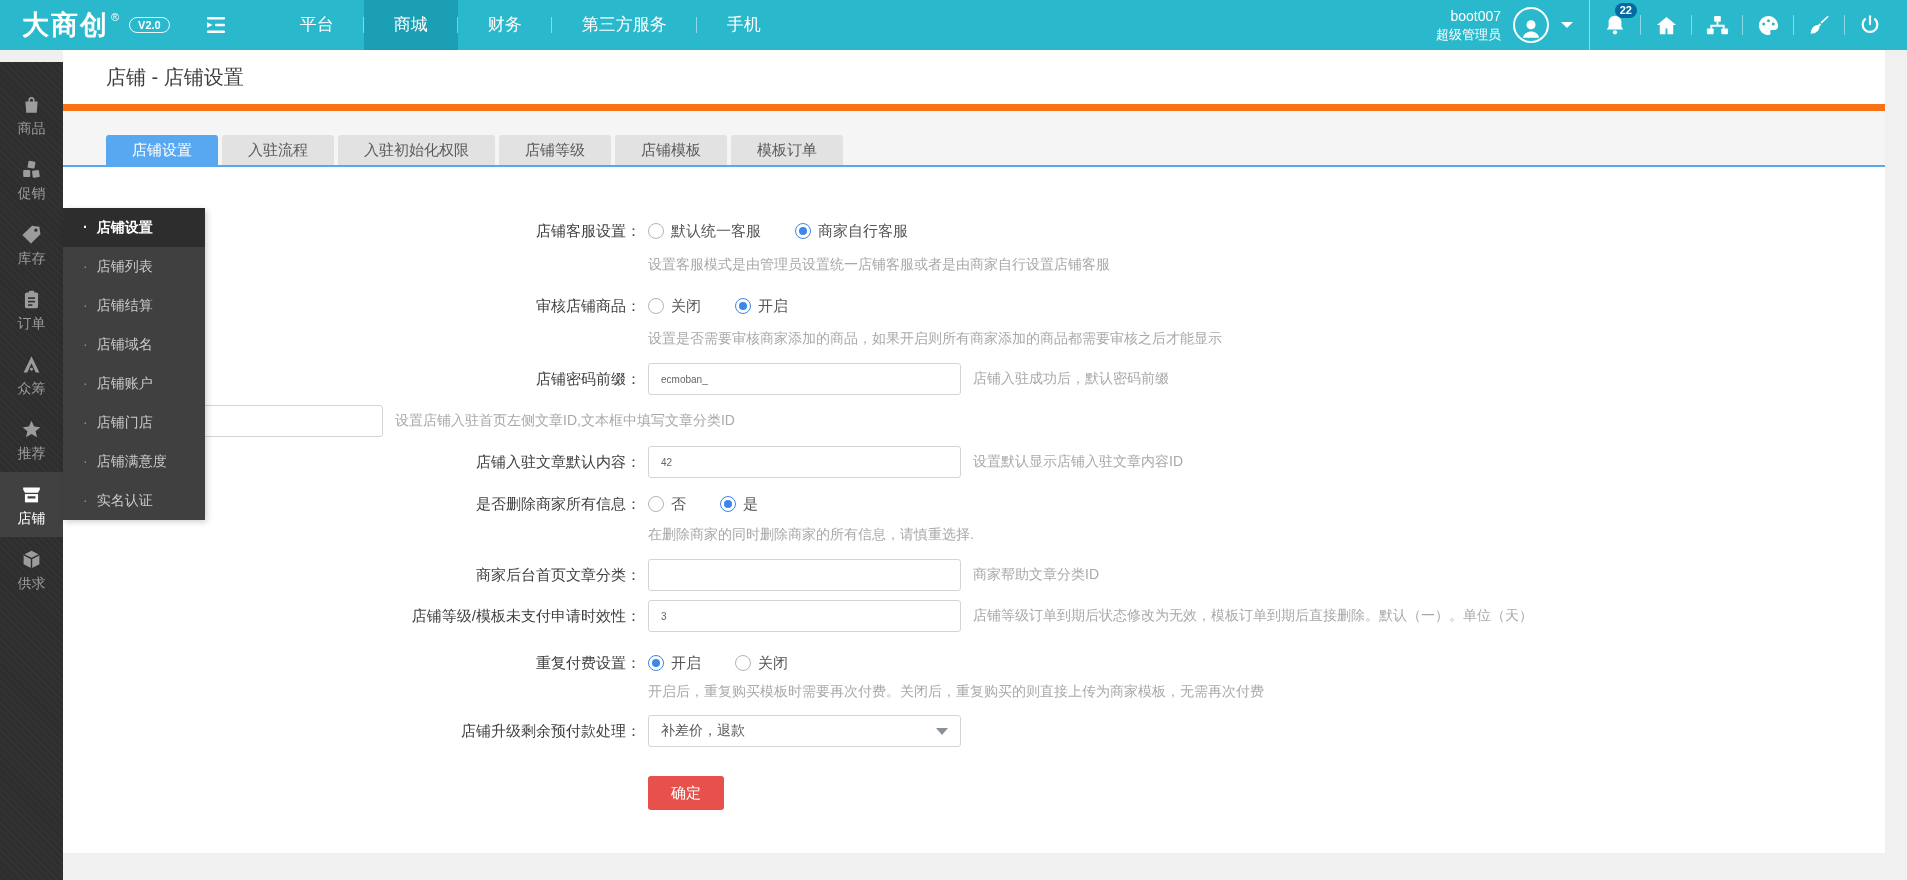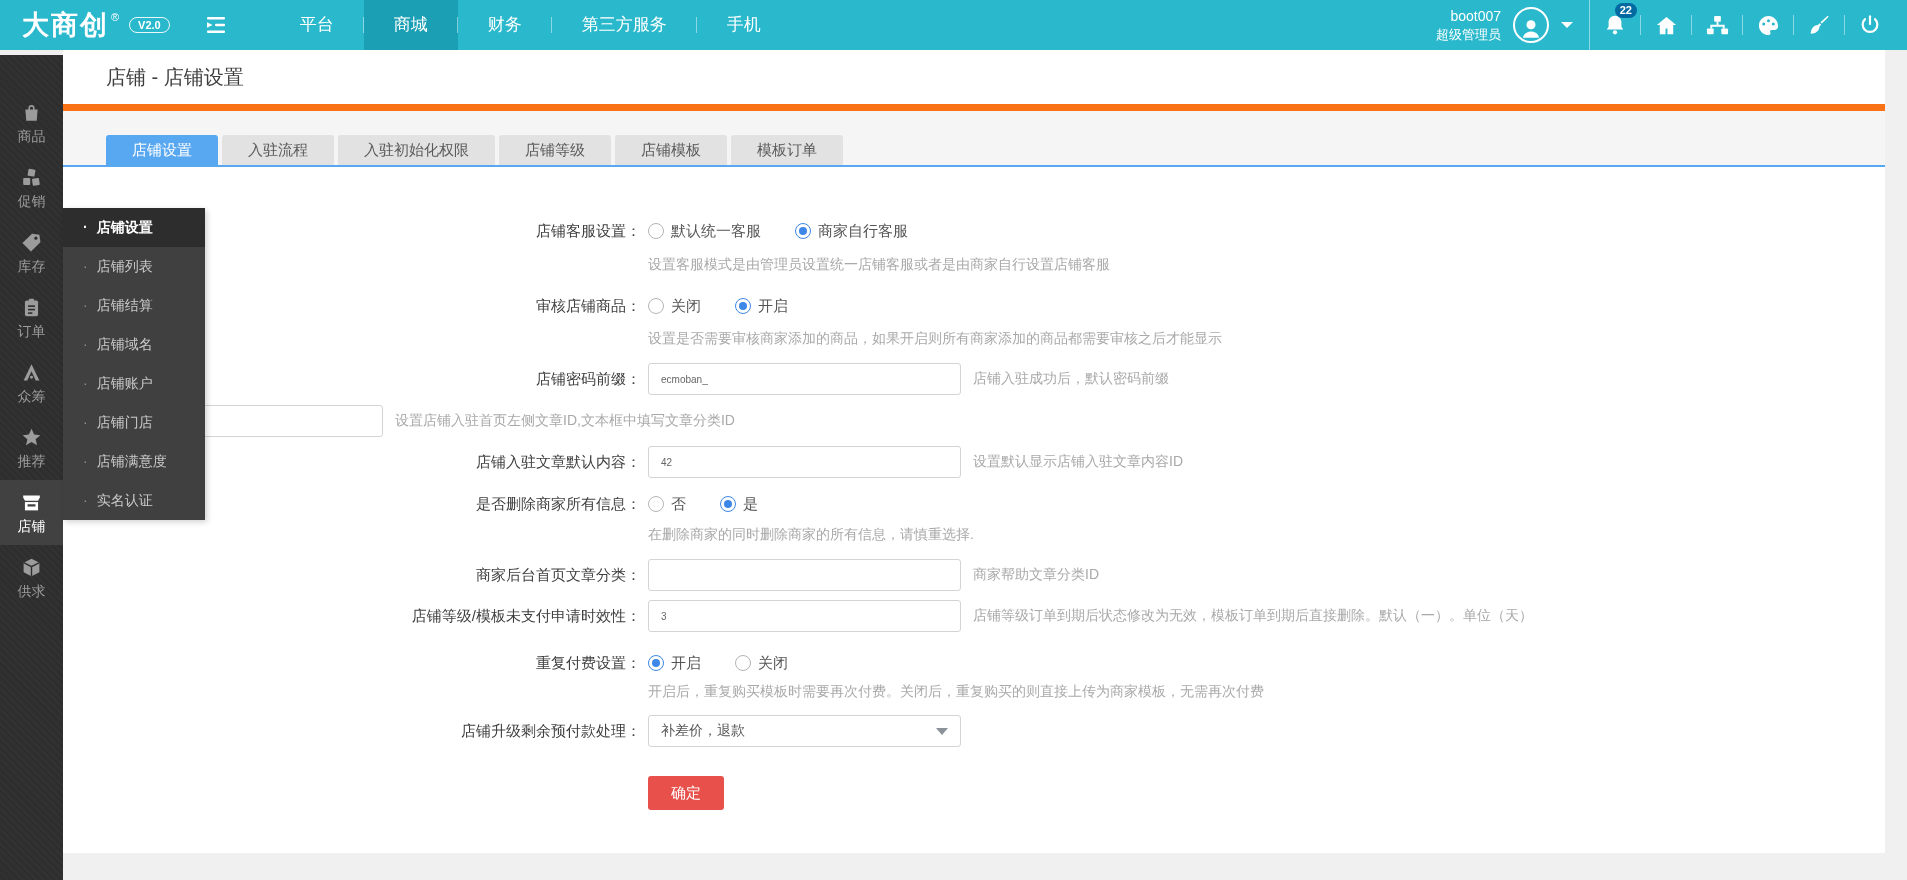--- a/index.html
+++ b/index.html
@@ -49,23 +49,23 @@
     position:relative; cursor:pointer; color:#fff;
   }
   .icon-cell.last { margin-right:12px; }
   .badge {
     position:absolute; top:3px; right:3px; background:#0369a1; color:#fff;
     border-radius:10px; font-size:11px; line-height:15px; padding:0 5px; font-weight:bold;
   }
 
   
   .sidebar {
-    position:absolute; top:55px; left:0; width:63px; bottom:0; background:#2e2e2e; z-index:20;
+    position:absolute; top:62px; left:0; width:63px; bottom:0; background:#2e2e2e; z-index:20;
     background-image:repeating-linear-gradient(45deg, rgba(255,255,255,.02) 0 2px, transparent 2px 5px);
-    padding-top:35px;
+    padding-top:20px;
   }
   .side-item {
     height:65px; display:flex; flex-direction:column; align-items:center; justify-content:center;
     gap:6px; color:#9c9c9c; font-size:14px; cursor:pointer;
   }
   .side-item .side-label { line-height:1; }
   .side-item.active { background:#414141; color:#fff; }
 
   
   .content-col { position:absolute; left:63px; top:50px; width:1844px; }

